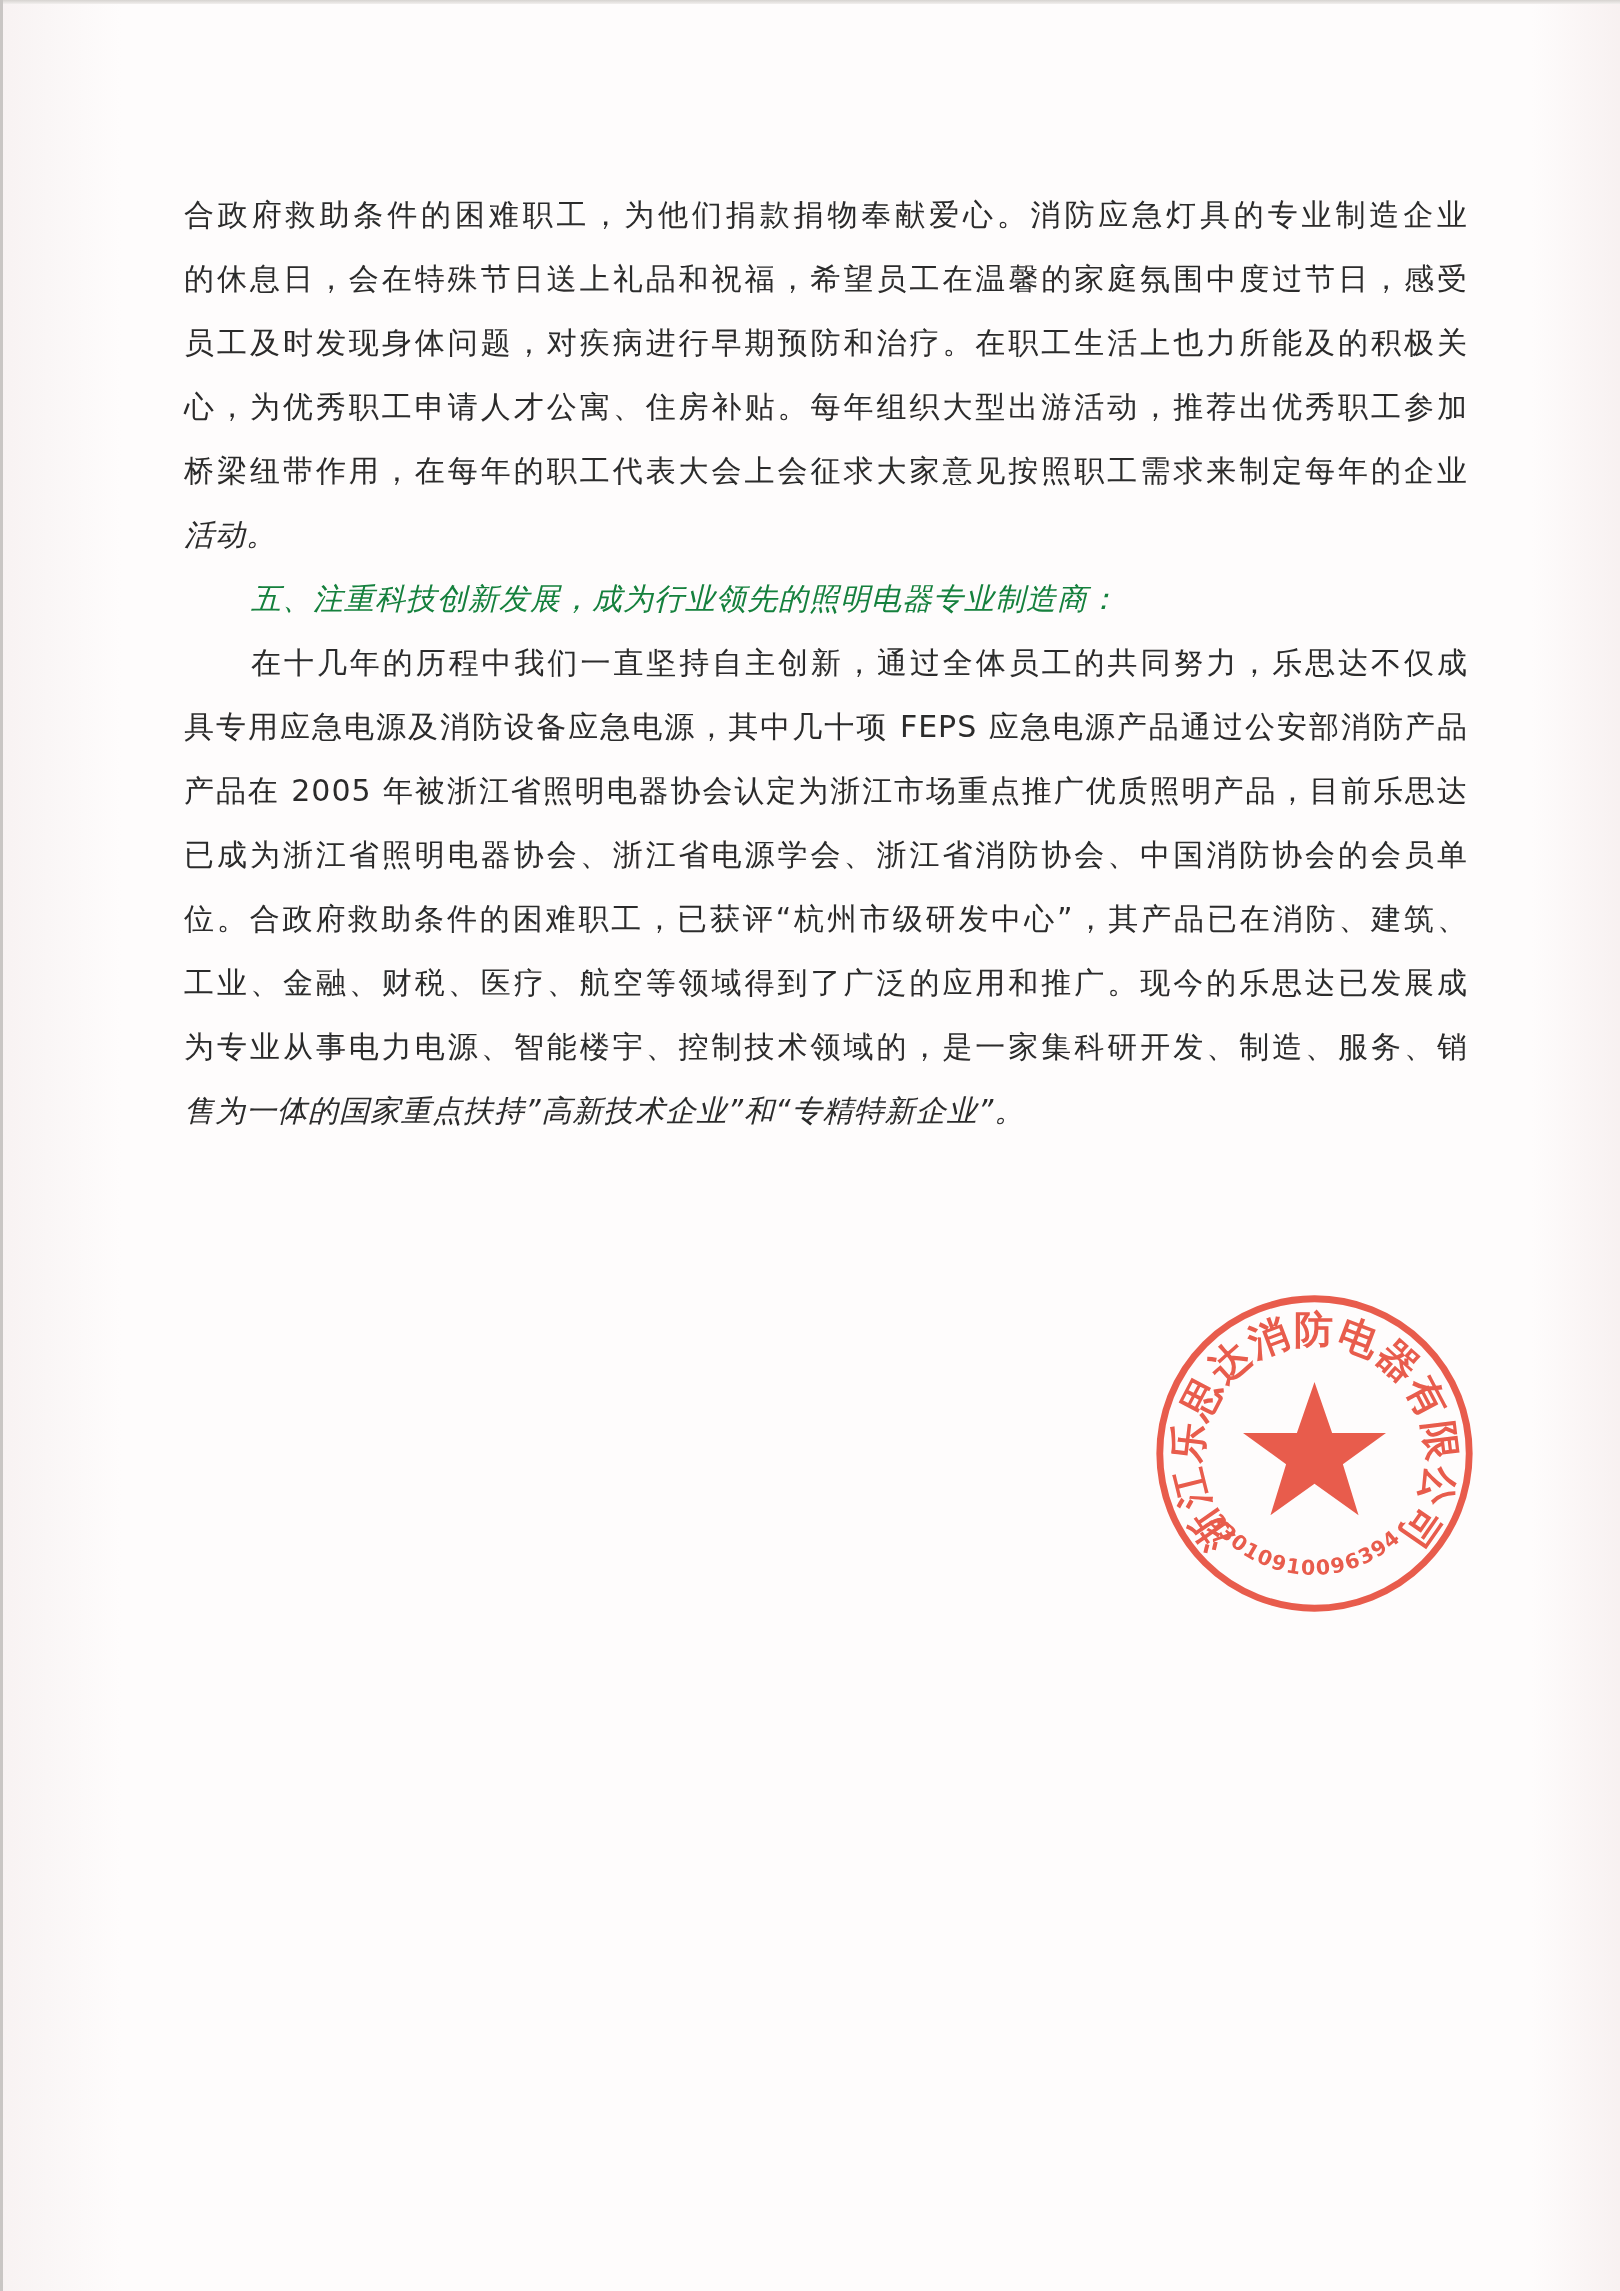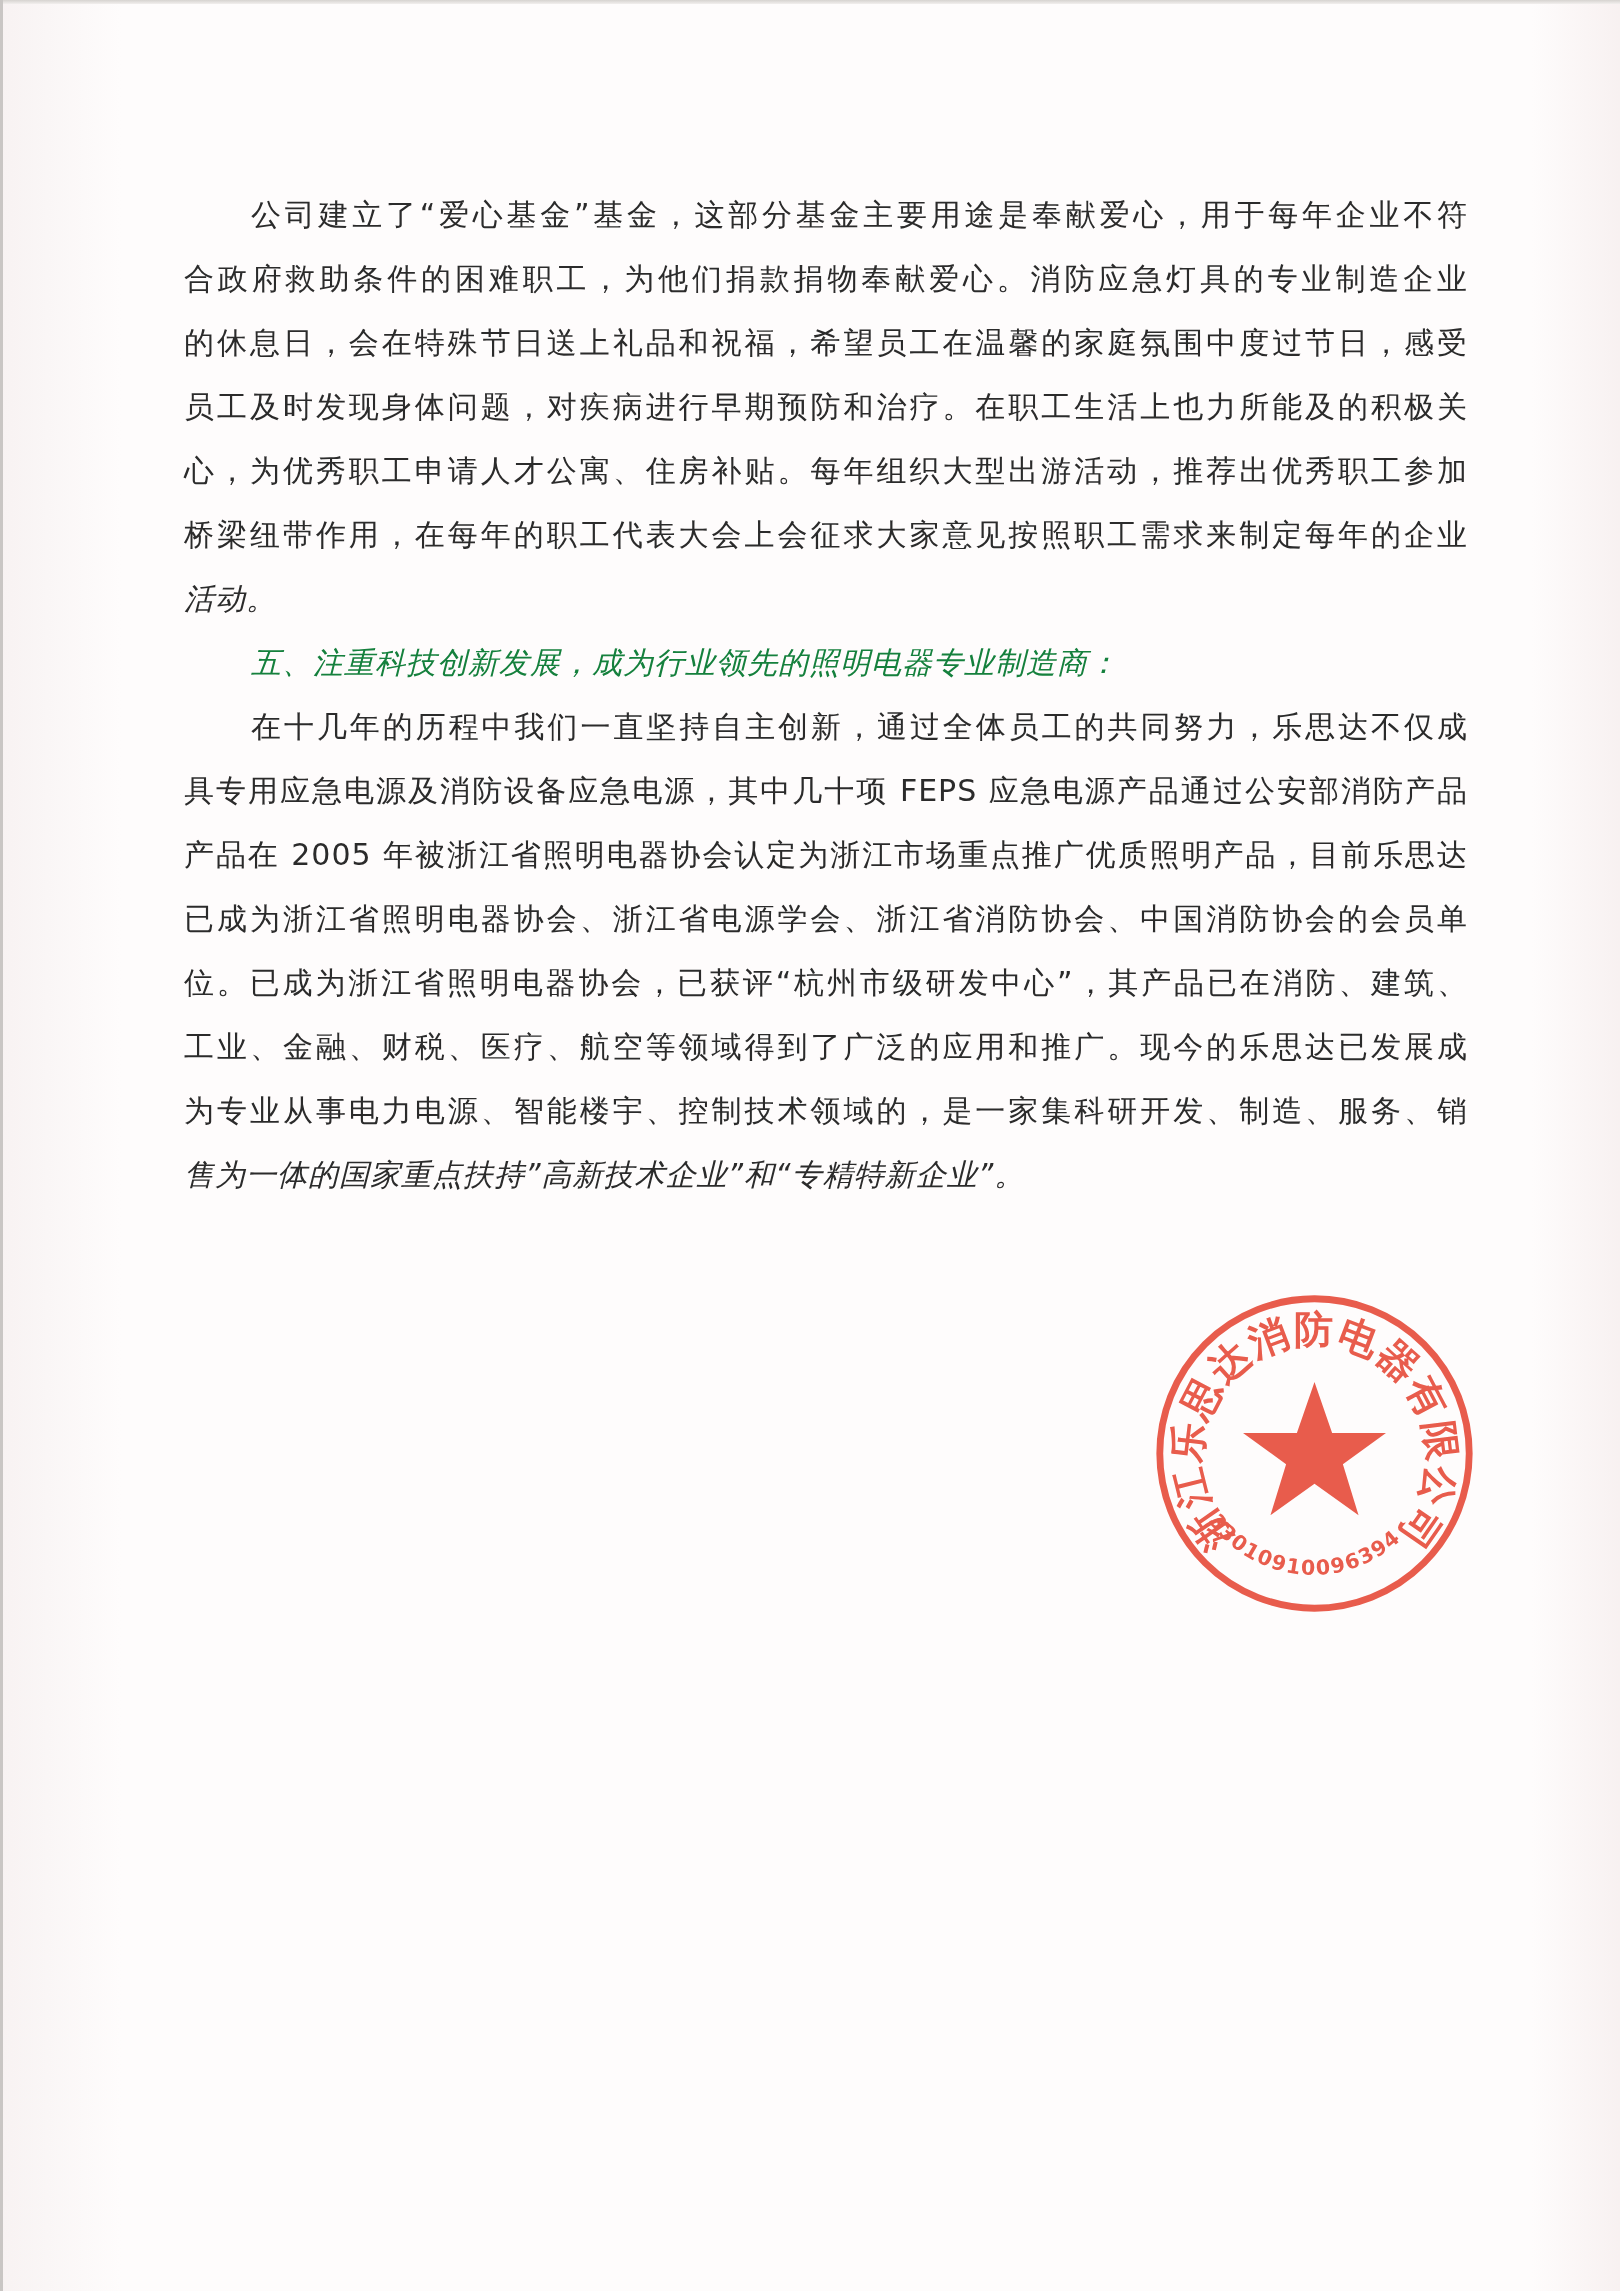--- a/index.html
+++ b/index.html
@@ -47,39 +47,38 @@
 <body>
 
 <div class="scan-shade-left"></div>
 <div class="scan-shade-right"></div>
 <div class="scan-edge-top"></div>
 <div class="scan-edge-left"></div>
 
 <div class="doc-body">
 
   <div>
-    <div class="line indent">公司建立了“爱心基金”基金，这部分基金主要用途是奉献爱心，用于每年企业不符</div>
     <div class="line">合政府救助条件的困难职工，为他们捐款捐物奉献爱心。消防应急灯具的专业制造企业</div>
     <div class="line">的休息日，会在特殊节日送上礼品和祝福，希望员工在温馨的家庭氛围中度过节日，感受</div>
     <div class="line">员工及时发现身体问题，对疾病进行早期预防和治疗。在职工生活上也力所能及的积极关</div>
     <div class="line">心，为优秀职工申请人才公寓、住房补贴。每年组织大型出游活动，推荐出优秀职工参加</div>
     <div class="line">桥梁纽带作用，在每年的职工代表大会上会征求大家意见按照职工需求来制定每年的企业</div>
     <div class="line last">活动。</div>
   </div>
 
   <div>
     <div class="line indent last heading">五、注重科技创新发展，成为行业领先的照明电器专业制造商：</div>
   </div>
 
   <div>
     <div class="line indent">在十几年的历程中我们一直坚持自主创新，通过全体员工的共同努力，乐思达不仅成</div>
     <div class="line">具专用应急电源及消防设备应急电源，其中几十项 FEPS 应急电源产品通过公安部消防产品</div>
     <div class="line">产品在 2005 年被浙江省照明电器协会认定为浙江市场重点推广优质照明产品，目前乐思达</div>
     <div class="line">已成为浙江省照明电器协会、浙江省电源学会、浙江省消防协会、中国消防协会的会员单</div>
-    <div class="line">位。已成为浙江省照明电器协会，已获评“杭州市级研发中心”，其产品已在消防、建筑、</div>
+    <div class="line">位。合政府救助条件的困难职工，已获评“杭州市级研发中心”，其产品已在消防、建筑、</div>
     <div class="line">工业、金融、财税、医疗、航空等领域得到了广泛的应用和推广。现今的乐思达已发展成</div>
     <div class="line">为专业从事电力电源、智能楼宇、控制技术领域的，是一家集科研开发、制造、服务、销</div>
     <div class="line last">售为一体的国家重点扶持”高新技术企业”和“专精特新企业”。</div>
   </div>
 </div>
 
 <svg class="seal" viewBox="0 0 336 336" xmlns="http://www.w3.org/2000/svg">
   <defs>
 
     <path id="sealTopArc" d="M 77.6 244.0 A 116 116 0 1 1 258.4 244.0"></path>

